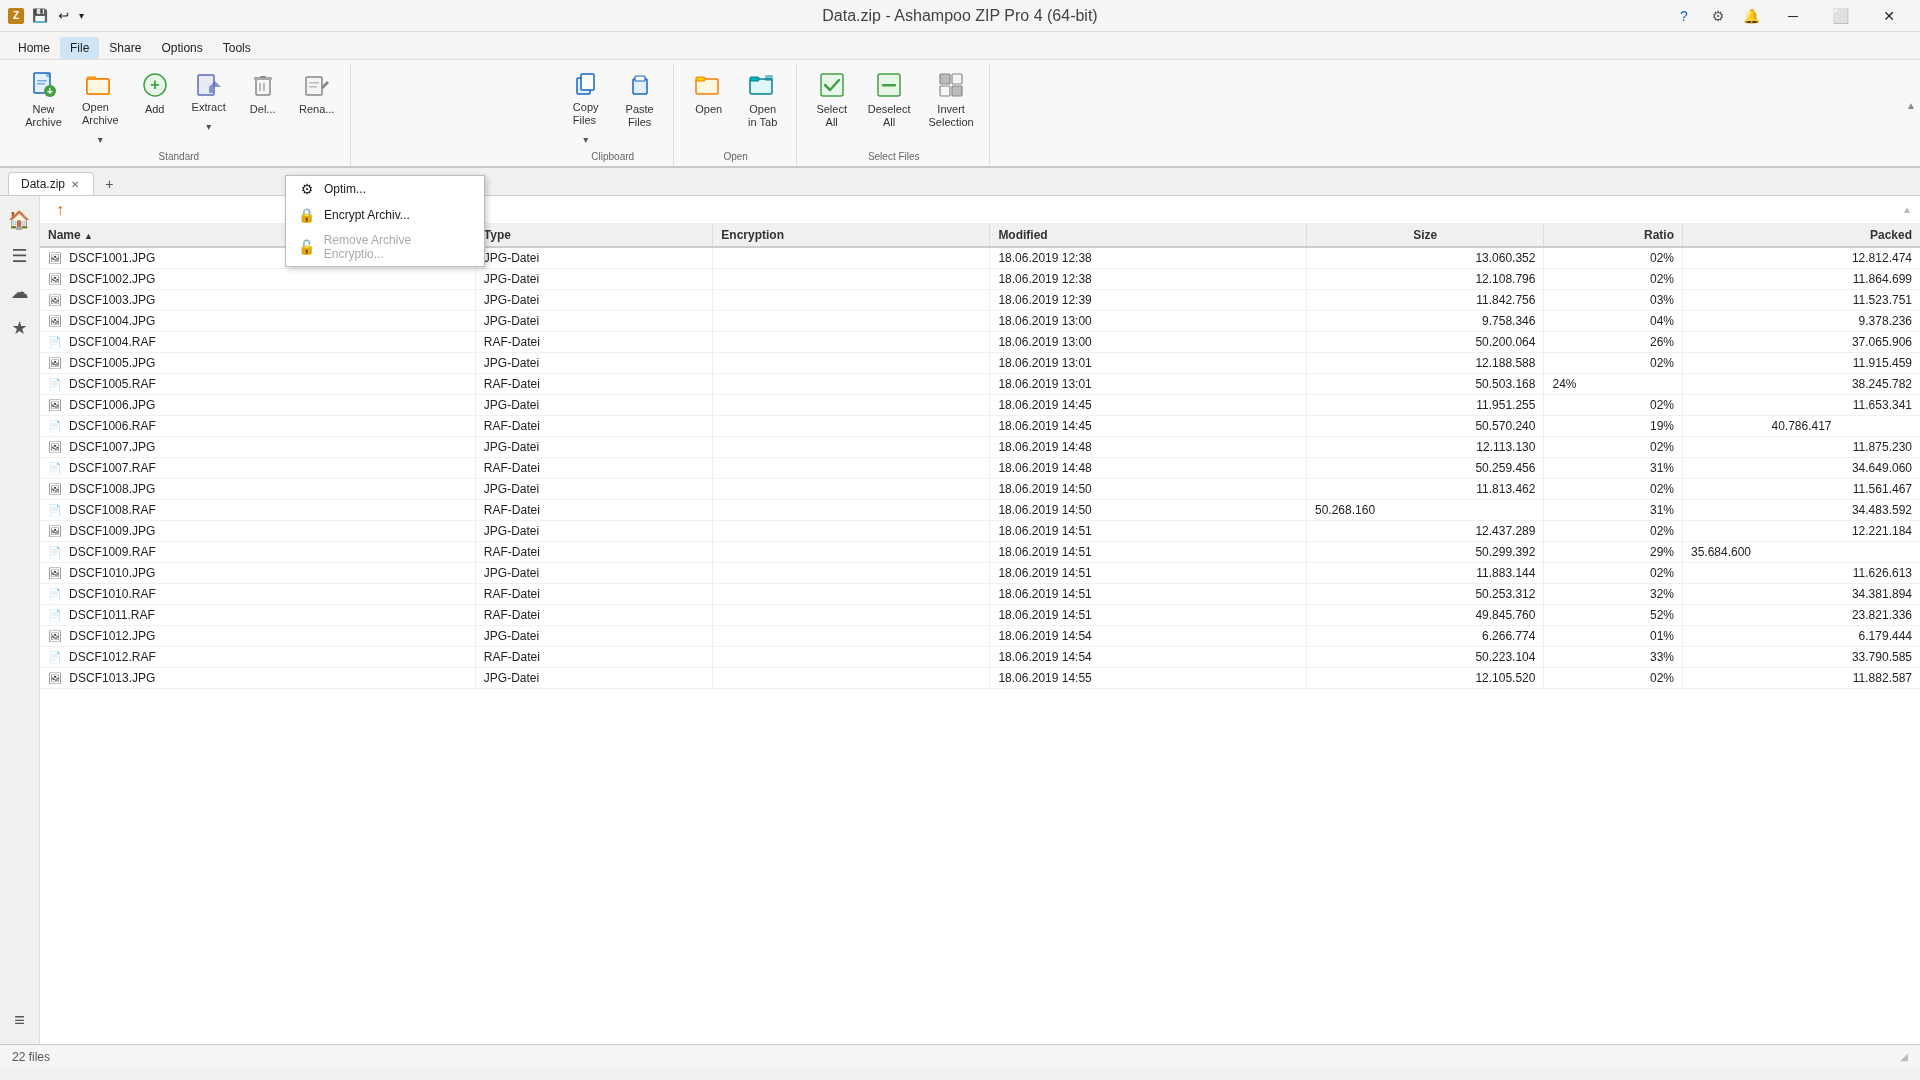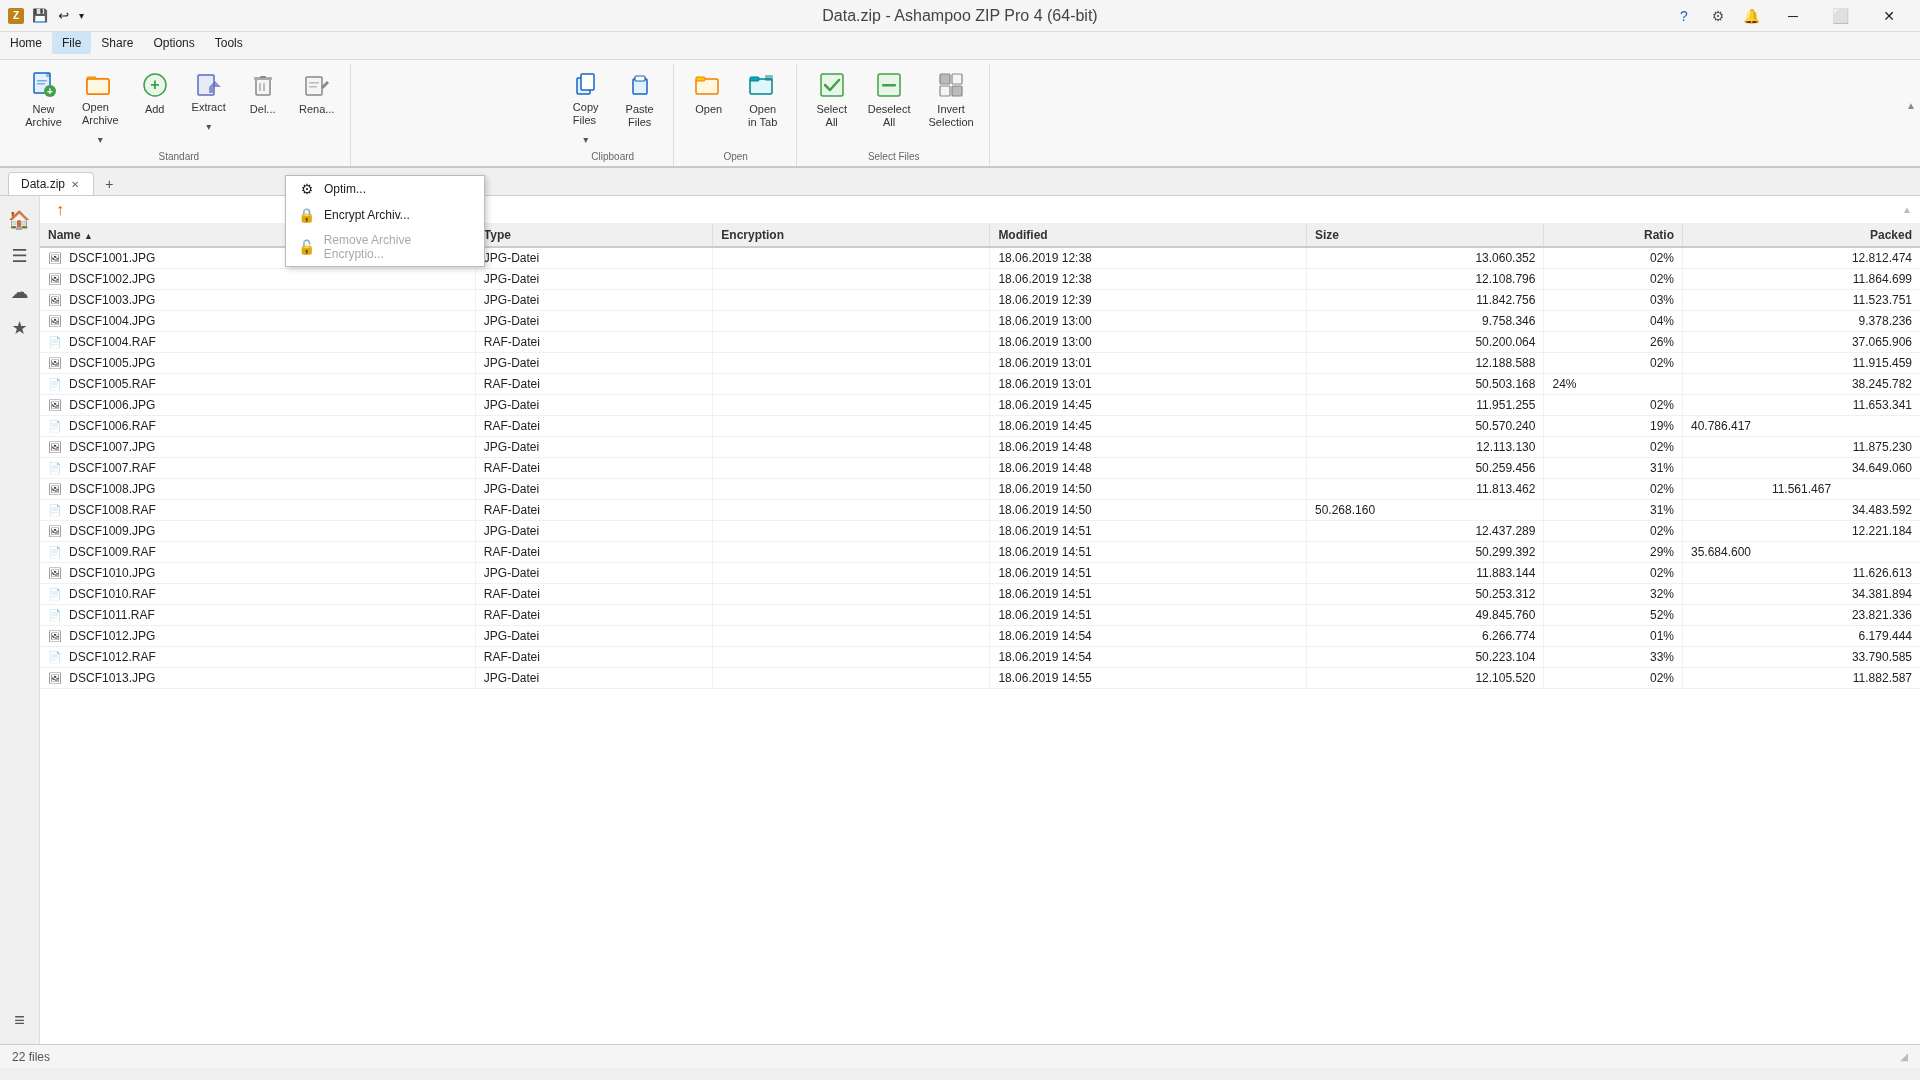--- a/index.html
+++ b/index.html
@@ -18,23 +18,23 @@
     .title-bar-left { display: flex; align-items: center; gap: 6px; }
     .title-bar-center { position: absolute; left: 50%; transform: translateX(-50%); font-size: 16px; color: #444; }
     .title-bar-right { display: flex; align-items: center; gap: 2px; }
     .win-btn { width: 46px; height: 32px; display: flex; align-items: center; justify-content: center; cursor: pointer; font-size: 14px; }
 
     
     .menu-bar {
       background: #f5f5f5;
       height: 28px;
       display: flex;
-      align-items: flex-start;
+      align-items: flex-end;
       border-bottom: 1px solid #ddd;
-      padding-left: 0;
+      padding-left: 8px;
     }
     .menu-item {
       padding: 4px 10px;
       cursor: pointer;
       font-size: 12px;
       border-radius: 2px;
     }
     .menu-item.active { background: #d0e4f7; }
 
     
@@ -541,21 +541,21 @@
       <table>
         <thead>
           <tr>
             <th style="width:220px;">
               <span>Name</span>
               <span style="font-size:9px;"> ▲</span>
             </th>
             <th style="width:120px;">Type</th>
             <th style="width:140px;">Encryption</th>
             <th style="width:160px;">Modified</th>
-            <th style="width:120px;text-align:left;">Size</th>
+            <th style="width:120px;text-align:center;">Size</th>
             <th style="width:70px;text-align:right;">Ratio</th>
             <th style="width:120px;text-align:right;">Packed</th>
           </tr>
         </thead>
         <tbody id="file-table-body">
         <tr>
       <td>
         <span style="font-size:11px;margin-right:4px;">🖼</span>
         <span>DSCF1001.JPG</span>
       </td>
@@ -653,21 +653,21 @@
             <tr>
       <td>
         <span style="font-size:11px;margin-right:4px;">📄</span>
         <span>DSCF1006.RAF</span>
       </td>
       <td>RAF-Datei</td>
       <td></td>
       <td>18.06.2019 14:45</td>
       <td style="text-align:right;">50.570.240</td>
       <td style="text-align:right;">19%</td>
-      <td style="text-align:left;">40.786.417</td>
+      <td style="text-align:center;">40.786.417</td>
     </tr>
             <tr>
       <td>
         <span style="font-size:11px;margin-right:4px;">🖼</span>
         <span>DSCF1007.JPG</span>
       </td>
       <td>JPG-Datei</td>
       <td></td>
       <td>18.06.2019 14:48</td>
       <td style="text-align:right;">12.113.130</td>
@@ -689,21 +689,21 @@
             <tr>
       <td>
         <span style="font-size:11px;margin-right:4px;">🖼</span>
         <span>DSCF1008.JPG</span>
       </td>
       <td>JPG-Datei</td>
       <td></td>
       <td>18.06.2019 14:50</td>
       <td style="text-align:right;">11.813.462</td>
       <td style="text-align:right;">02%</td>
-      <td style="text-align:center;">11.561.467</td>
+      <td style="text-align:right;">11.561.467</td>
     </tr>
             <tr>
       <td>
         <span style="font-size:11px;margin-right:4px;">📄</span>
         <span>DSCF1008.RAF</span>
       </td>
       <td>RAF-Datei</td>
       <td></td>
       <td>18.06.2019 14:50</td>
       <td style="text-align:left;margin-left:47px;">50.268.160</td>

